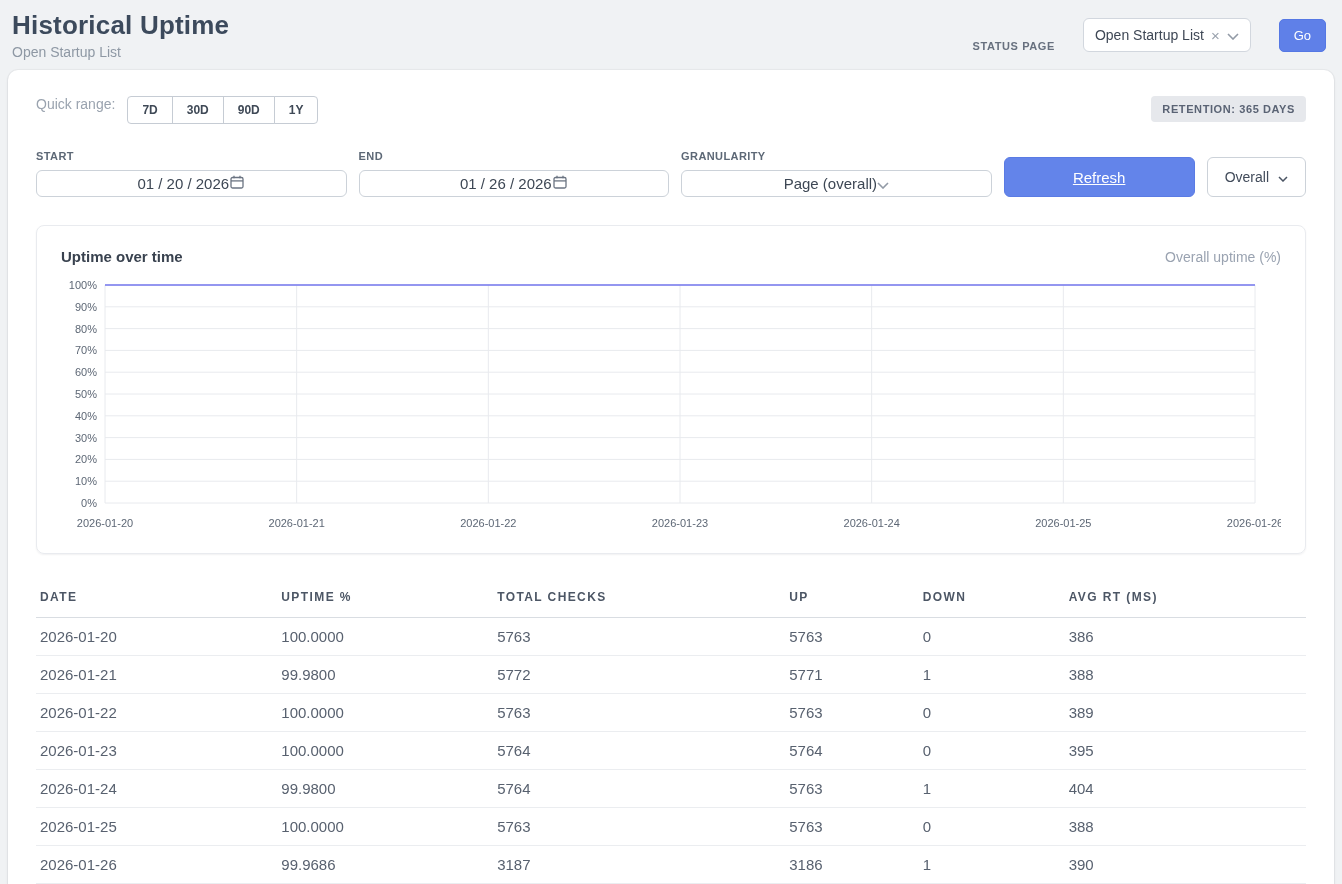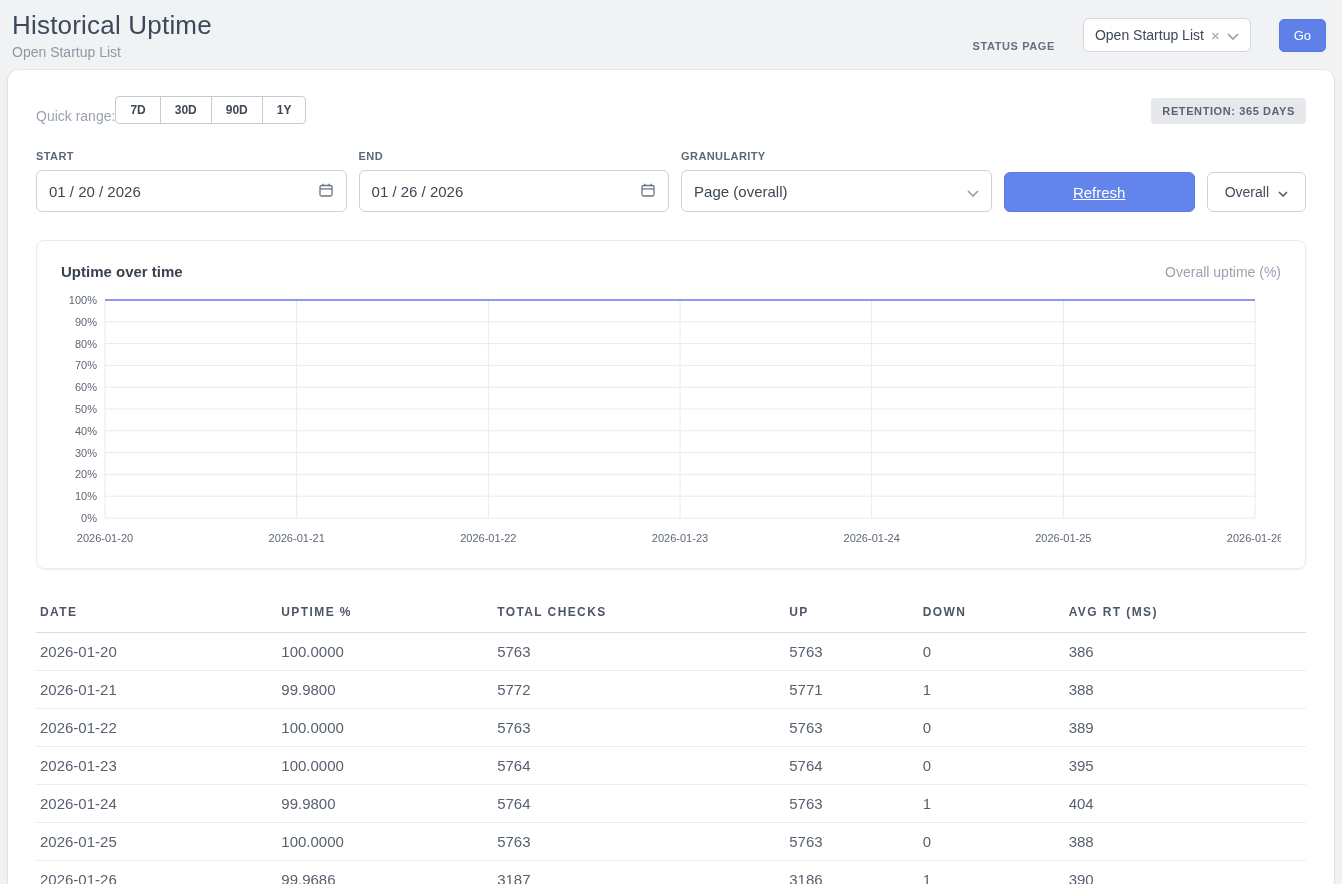--- a/index.html
+++ b/index.html
@@ -5,42 +5,42 @@
   * { box-sizing: border-box; }
   html,body { margin:0; padding:0; }
   body {
     width:1342px; min-height:884px;
     background:#f0f2f4;
     font-family:"Liberation Sans", sans-serif;
     color:#3d4754;
   }
   
   .topbar { display:flex; justify-content:space-between; align-items:flex-start; padding:10px 16px 10px 12px; }
-  .page-title { margin:0; font-size:26px; font-weight:400; color:#3c4a5c; letter-spacing:.2px; }
+  .page-title { margin:0; font-size:26px; font-weight:700; color:#3c4a5c; letter-spacing:.2px; }
   .page-subtitle { font-size:14px; color:#8e98a4; margin-top:3px; }
   .topbar-right { display:flex; align-items:flex-end; gap:28px; margin-top:8px; }
   .sp-label { font-size:11px; font-weight:700; color:#67707e; letter-spacing:.6px; }
   .sp-select { display:flex; align-items:center; gap:7px; background:#fff; border:1px solid #d2d7de; border-radius:6px; padding:8px 11px; font-size:14px; color:#3e4755; cursor:pointer; }
   .sp-clear { color:#99a1ad; font-size:15px; line-height:1; cursor:pointer; }
   .btn-go { background:#5f80e8; color:#fff; border:1px solid #5578e4; border-radius:5px; padding:8px 14px; font-size:13px; cursor:pointer; }
   
   .card { margin:0 8px 8px; background:#fff; border-radius:10px; box-shadow:0 1px 3px rgba(16,24,40,.10), 0 0 0 1px rgba(16,24,40,.03); padding:26px 28px 24px; }
   
-  .row1 { display:flex; align-items:flex-end; }
+  .row1 { display:flex; align-items:flex-start; gap:12px; }
   .qr-label { font-size:14px; color:#9aa3af; }
   .qr-group { display:inline-flex; }
   .qr-btn { border:1px solid #c6ccd4; background:#fff; padding:6px 14px; font-size:12px; font-weight:600; color:#3f4956; margin-left:-1px; cursor:pointer; }
   .qr-btn:first-child { border-radius:4px 0 0 4px; margin-left:0; }
   .qr-btn:last-child { border-radius:0 4px 4px 0; }
   .retention { margin-left:auto; background:#e6e8ec; color:#5a6374; font-size:11px; font-weight:700; letter-spacing:.6px; padding:7px 11px; border-radius:4px; }
   
   .row2 { margin-top:26px; display:flex; gap:12px; align-items:flex-end; }
   .field { flex:1; min-width:0; }
   .field-label { font-size:11px; font-weight:600; color:#5d6876; letter-spacing:.4px; margin-bottom:8px; }
-  .input { display:flex; align-items:center; justify-content:space-between; border:1px solid #ccd2d9; border-radius:6px; padding:0 12px; height:42px; font-size:15px; color:#3d4754; background:#fff; cursor:pointer; }
+  .input { display:flex; align-items:center; justify-content:center; border:1px solid #ccd2d9; border-radius:6px; padding:0 12px; height:27px; font-size:15px; color:#3d4754; background:#fff; cursor:pointer; }
   .btn-refresh { width:191px; height:40px; background:#6384ea; border:1px solid #5a7be4; border-radius:6px; color:#fff; font-size:15px; cursor:pointer;text-decoration:underline; }
   .btn-export { height:40px; display:flex; align-items:center; gap:9px; border:1px solid #ccd2d9; border-radius:6px; background:#fff; color:#414b5a; font-size:14px; padding:0 17px; cursor:pointer; }
   
   .chart-card { margin-top:28px; border:1px solid #e9ebef; border-radius:8px; box-shadow:0 1px 2px rgba(16,24,40,.06); padding:22px 24px 12px; }
   .chart-head { display:flex; justify-content:space-between; align-items:center; margin-bottom:14px; }
   .chart-title { margin:0; font-size:15px; font-weight:700; color:#39424f; }
   .chart-legend { font-size:14px; color:#9aa3b1; }
   #chart-svg { display:block; width:100%; height:262px; }
   .tick { font-size:11px; fill:#5d6775; font-family:"Liberation Sans", sans-serif; }
   

